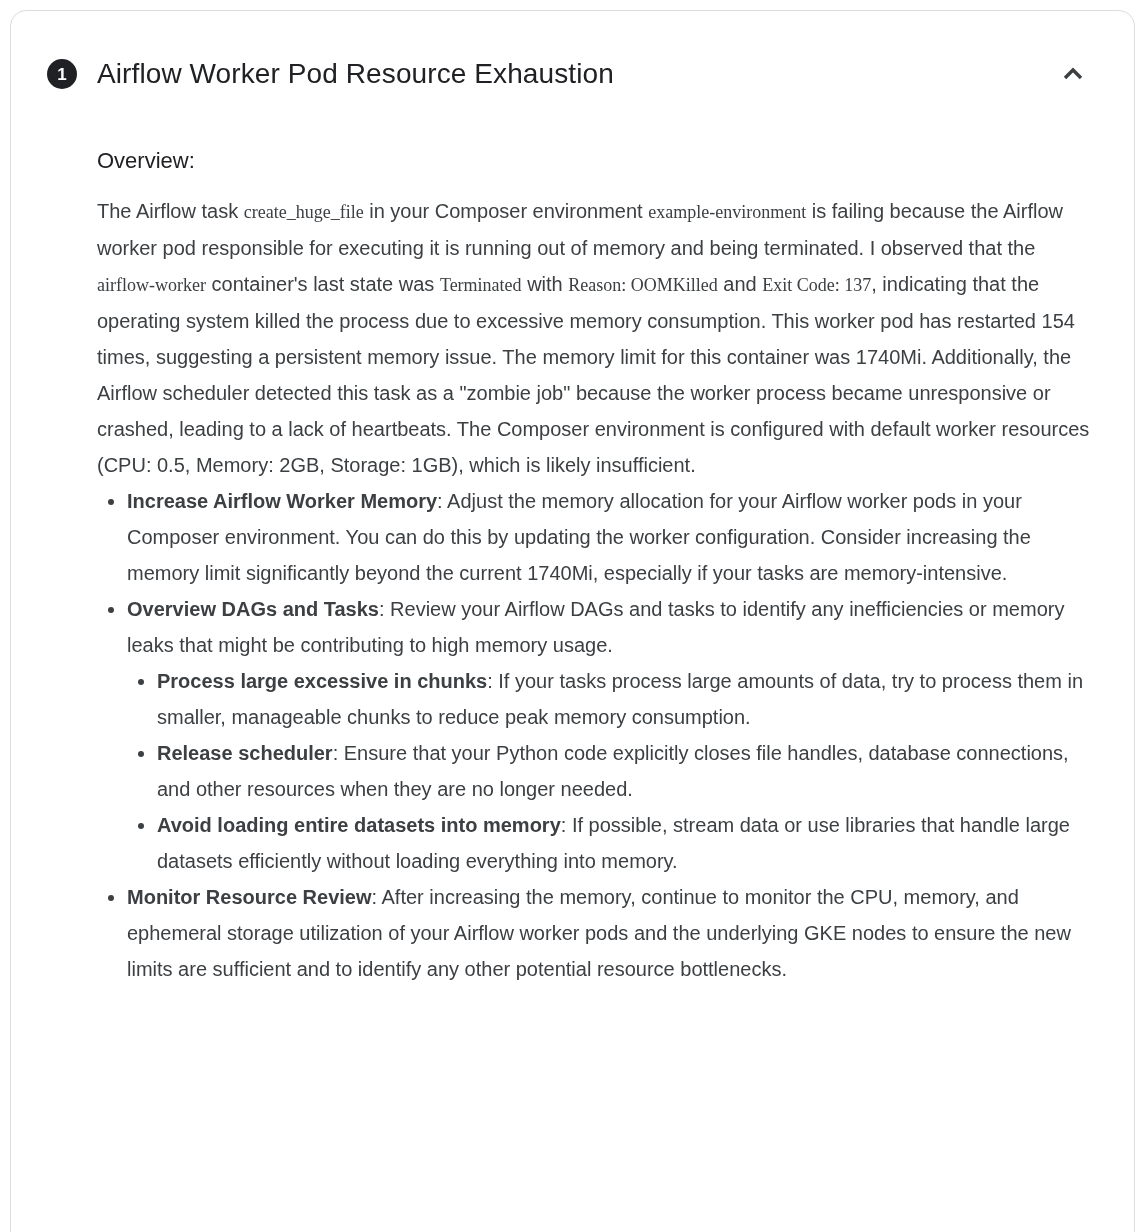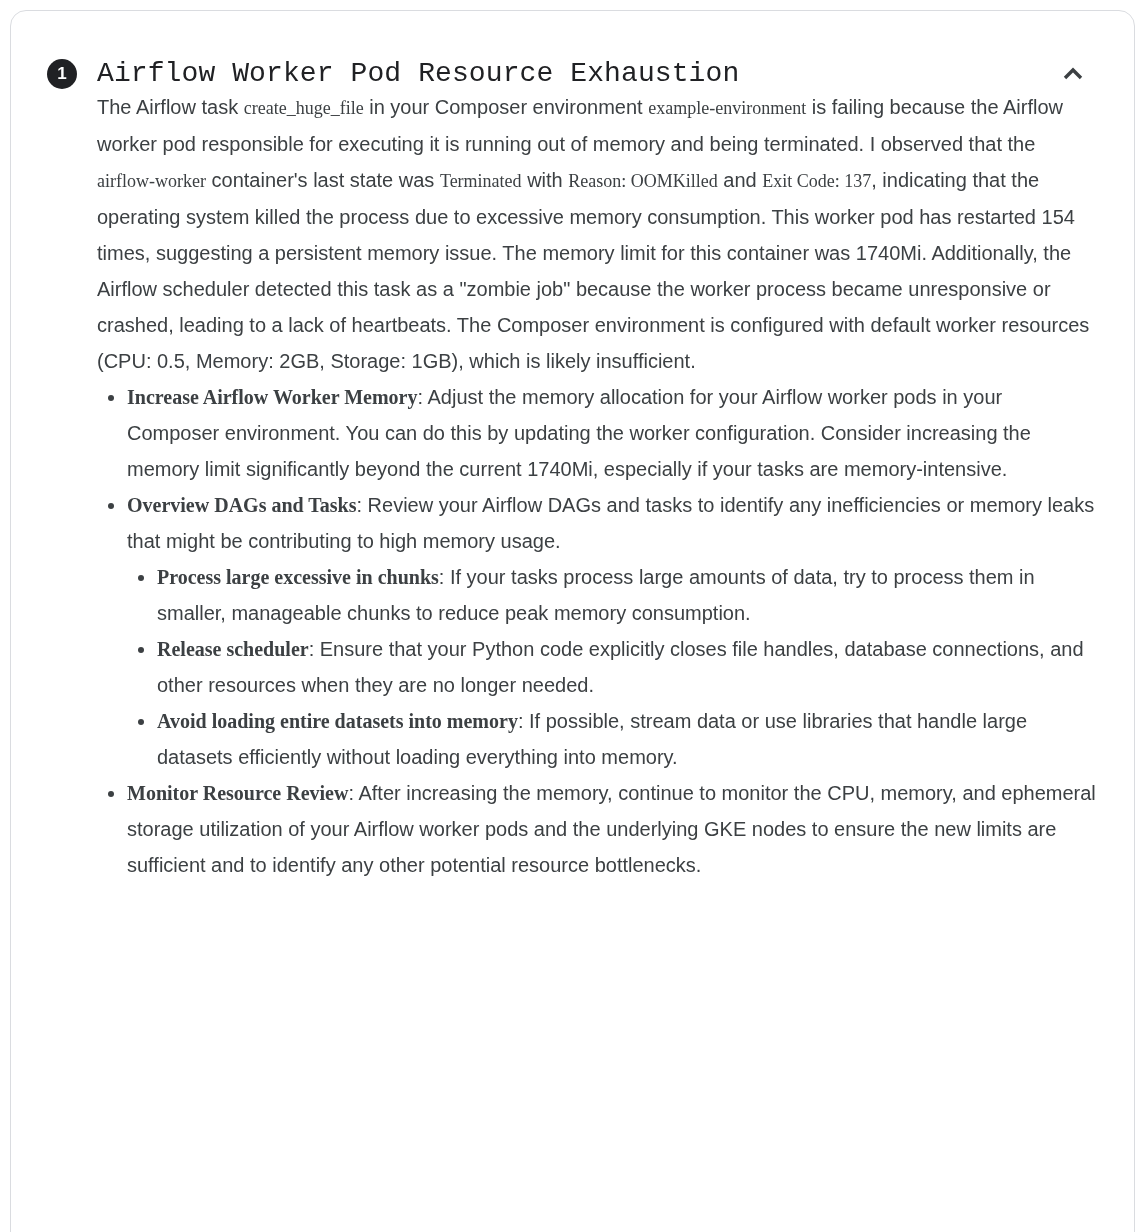--- a/index.html
+++ b/index.html
@@ -37,21 +37,20 @@
     line-height: 1;
   }
   .card-title {
     flex: 1 1 auto;
     font-size: 28px;
     font-weight: 400;
     color: var(--title-text, #202124);
     letter-spacing: 0.1px;
     white-space: nowrap;
     overflow: hidden;
-    font-family: Liberation Mono, monospace;
   }
   .collapse-btn {
     flex: 0 0 auto;
     width: 30px; height: 30px;
     background: none;
     border: none;
     padding: 0;
     cursor: pointer;
     display: flex;
     align-items: center;
@@ -73,38 +72,39 @@
     line-height: 36px;
     color: var(--body-text, #3c4043);
   }
   .inline-code {
     font-family: Liberation Serif, serif;
     font-size: 18px;
     margin-top: 38px;
   }
   .fixes-list { list-style: disc; padding-left: 30px; margin: 0; }
   .fixes-list ul { list-style: disc; padding-left: 30px; margin: 0; }
-  .fixes-list li strong { font-weight: 700; color: var(--body-text, #3c4043); font-family: Liberation Serif, serif; }
+  .fixes-list li strong { font-weight: 700; color: var(--body-text, #3c4043); }
   .chevron-svg { display: block; }
 </style>
 </head>
 <body>
 
 <div class="card">
   <div class="card-header">
     <span class="badge">1</span>
     <h1 class="card-title">Airflow Worker Pod Resource Exhaustion</h1>
     <button class="collapse-btn" aria-label="Collapse">
       <svg class="chevron-svg" width="28" height="28" viewBox="0 0 28 28">
         <polyline points="6,18 14,10 22,18" fill="none" stroke="#3c4043" stroke-width="3.4"></polyline>
       </svg>
     </button>
   </div>
 
   <div class="card-body">
+    <h2 class="section-heading overview-heading">Overview:</h2>
     <p class="body-text"><span>The Airflow task </span><code class="inline-code">create_huge_file</code><span> in your Composer environment </span><code class="inline-code">example-environment</code><span> is failing because the Airflow worker pod responsible for executing it is running out of memory and being terminated. I observed that the </span><code class="inline-code">airflow-worker</code><span> container's last state was </span><code class="inline-code">Terminated</code><span> with </span><code class="inline-code">Reason: OOMKilled</code><span> and </span><code class="inline-code">Exit Code: 137</code><span>, indicating that the operating system killed the process due to excessive memory consumption. This worker pod has restarted 154 times, suggesting a persistent memory issue. The memory limit for this container was 1740Mi. Additionally, the Airflow scheduler detected this task as a "zombie job" because the worker process became unresponsive or crashed, leading to a lack of heartbeats. The Composer environment is configured with default worker resources (CPU: 0.5, Memory: 2GB, Storage: 1GB), which is likely insufficient.</span></p>
 
     <ul class="fixes-list">
         <li><strong>Increase Airflow Worker Memory</strong><span>: Adjust the memory allocation for your Airflow worker pods in your Composer environment. You can do this by updating the worker configuration. Consider increasing the memory limit significantly beyond the current 1740Mi, especially if your tasks are memory-intensive.</span></li>
         <li><strong>Overview DAGs and Tasks</strong><span>: Review your Airflow DAGs and tasks to identify any inefficiencies or memory leaks that might be contributing to high memory usage.</span><ul>
             <li><strong>Process large excessive in chunks</strong><span>: If your tasks process large amounts of data, try to process them in smaller, manageable chunks to reduce peak memory consumption.</span></li>
             <li><strong>Release scheduler</strong><span>: Ensure that your Python code explicitly closes file handles, database connections, and other resources when they are no longer needed.</span></li>
             <li><strong>Avoid loading entire datasets into memory</strong><span>: If possible, stream data or use libraries that handle large datasets efficiently without loading everything into memory.</span></li>
           </ul></li>
         <li><strong>Monitor Resource Review</strong><span>: After increasing the memory, continue to monitor the CPU, memory, and ephemeral storage utilization of your Airflow worker pods and the underlying GKE nodes to ensure the new limits are sufficient and to identify any other potential resource bottlenecks.</span></li>

